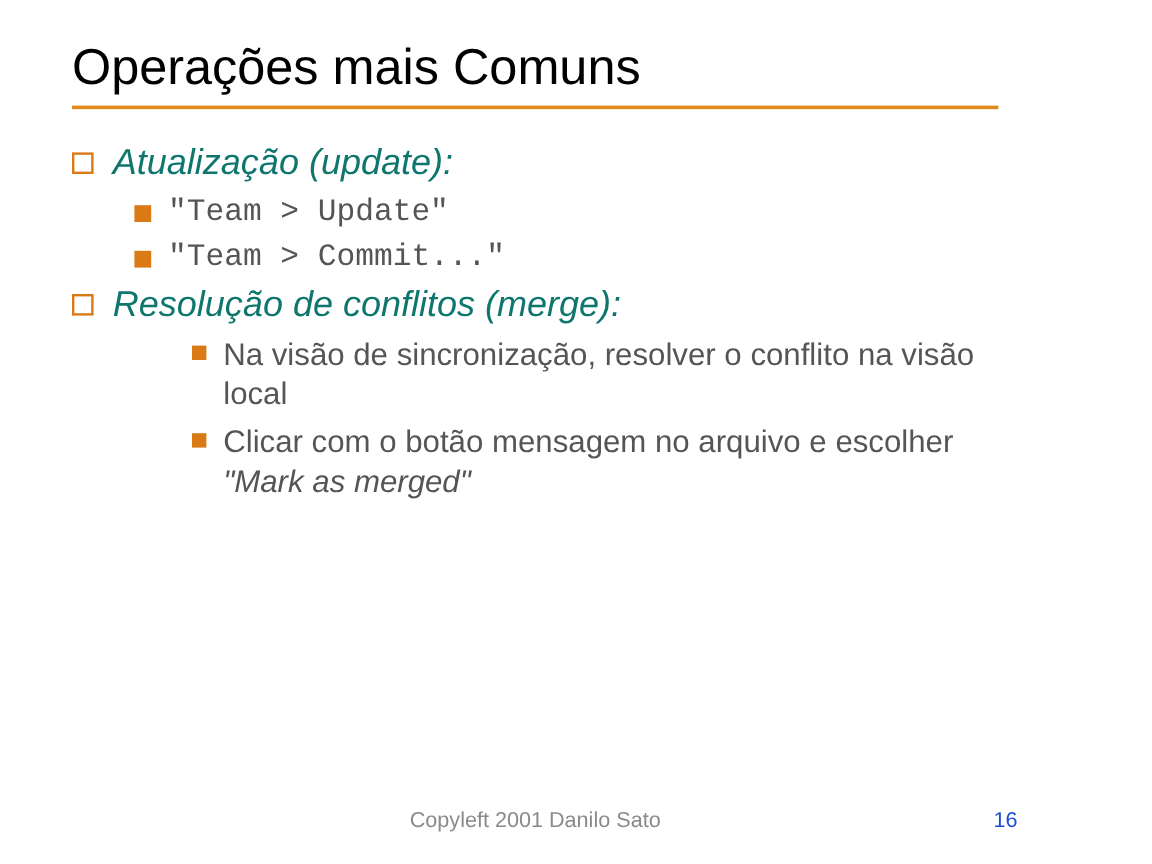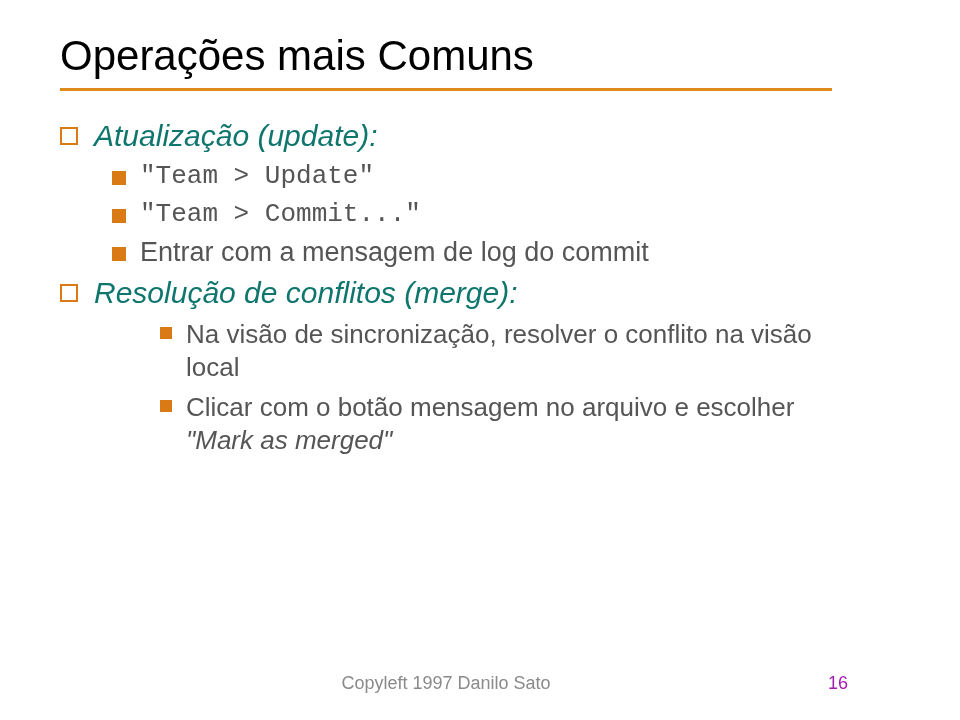--- a/index.html
+++ b/index.html
@@ -98,21 +98,21 @@
     width: 100%;
     text-align: center;
     font-size: 18px;
     color: #8a8a8a;
   }
   .page-number {
     position: absolute;
     bottom: 26px;
     right: 44px;
     font-size: 18px;
-    color: #a21caf;
+    color: #1d4ed8;
   }
 </style>
 </head>
 <body>
 
 <div class="slide">
   <h1 class="title">Operações mais Comuns</h1>
   <hr class="rule">
 
   <ul class="bullet-list">
@@ -123,37 +123,33 @@
     </li>
     <li class="bullet-item level2">
       <span class="square-solid"></span>
       <span class="level2-text">"Team &gt; Update"</span>
     </li>
 
     <li class="bullet-item level2">
       <span class="square-solid"></span>
       <span class="level2-text">"Team &gt; Commit..."</span>
     </li>
-    <li class="bullet-item level2">
-      <span class="square-solid"></span>
-      <span class="level2-text-plain">Entrar com a mensagem de log do commit</span>
-    </li>
 
     <li class="bullet-item">
       <span class="square-open"></span>
       <span class="level1-text">Resolução de conflitos (merge):</span>
     </li>
     <li class="bullet-item level3">
       <span class="square-solid small"></span>
       <span class="level3-text">Na visão de sincronização, resolver o conflito na visão local</span>
     </li>
     <li class="bullet-item level3">
       <span class="square-solid small"></span>
       <span class="level3-text">
         <span>Clicar com o botão mensagem no arquivo e escolher </span><span class="italic">"Mark as merged"</span>
       </span>
     </li>
 
   </ul>
 
-  <div class="footer">Copyleft 1997 Danilo Sato</div>
+  <div class="footer">Copyleft 2001 Danilo Sato</div>
   <div class="page-number">16</div>
 </div>
 
 </body></html>

